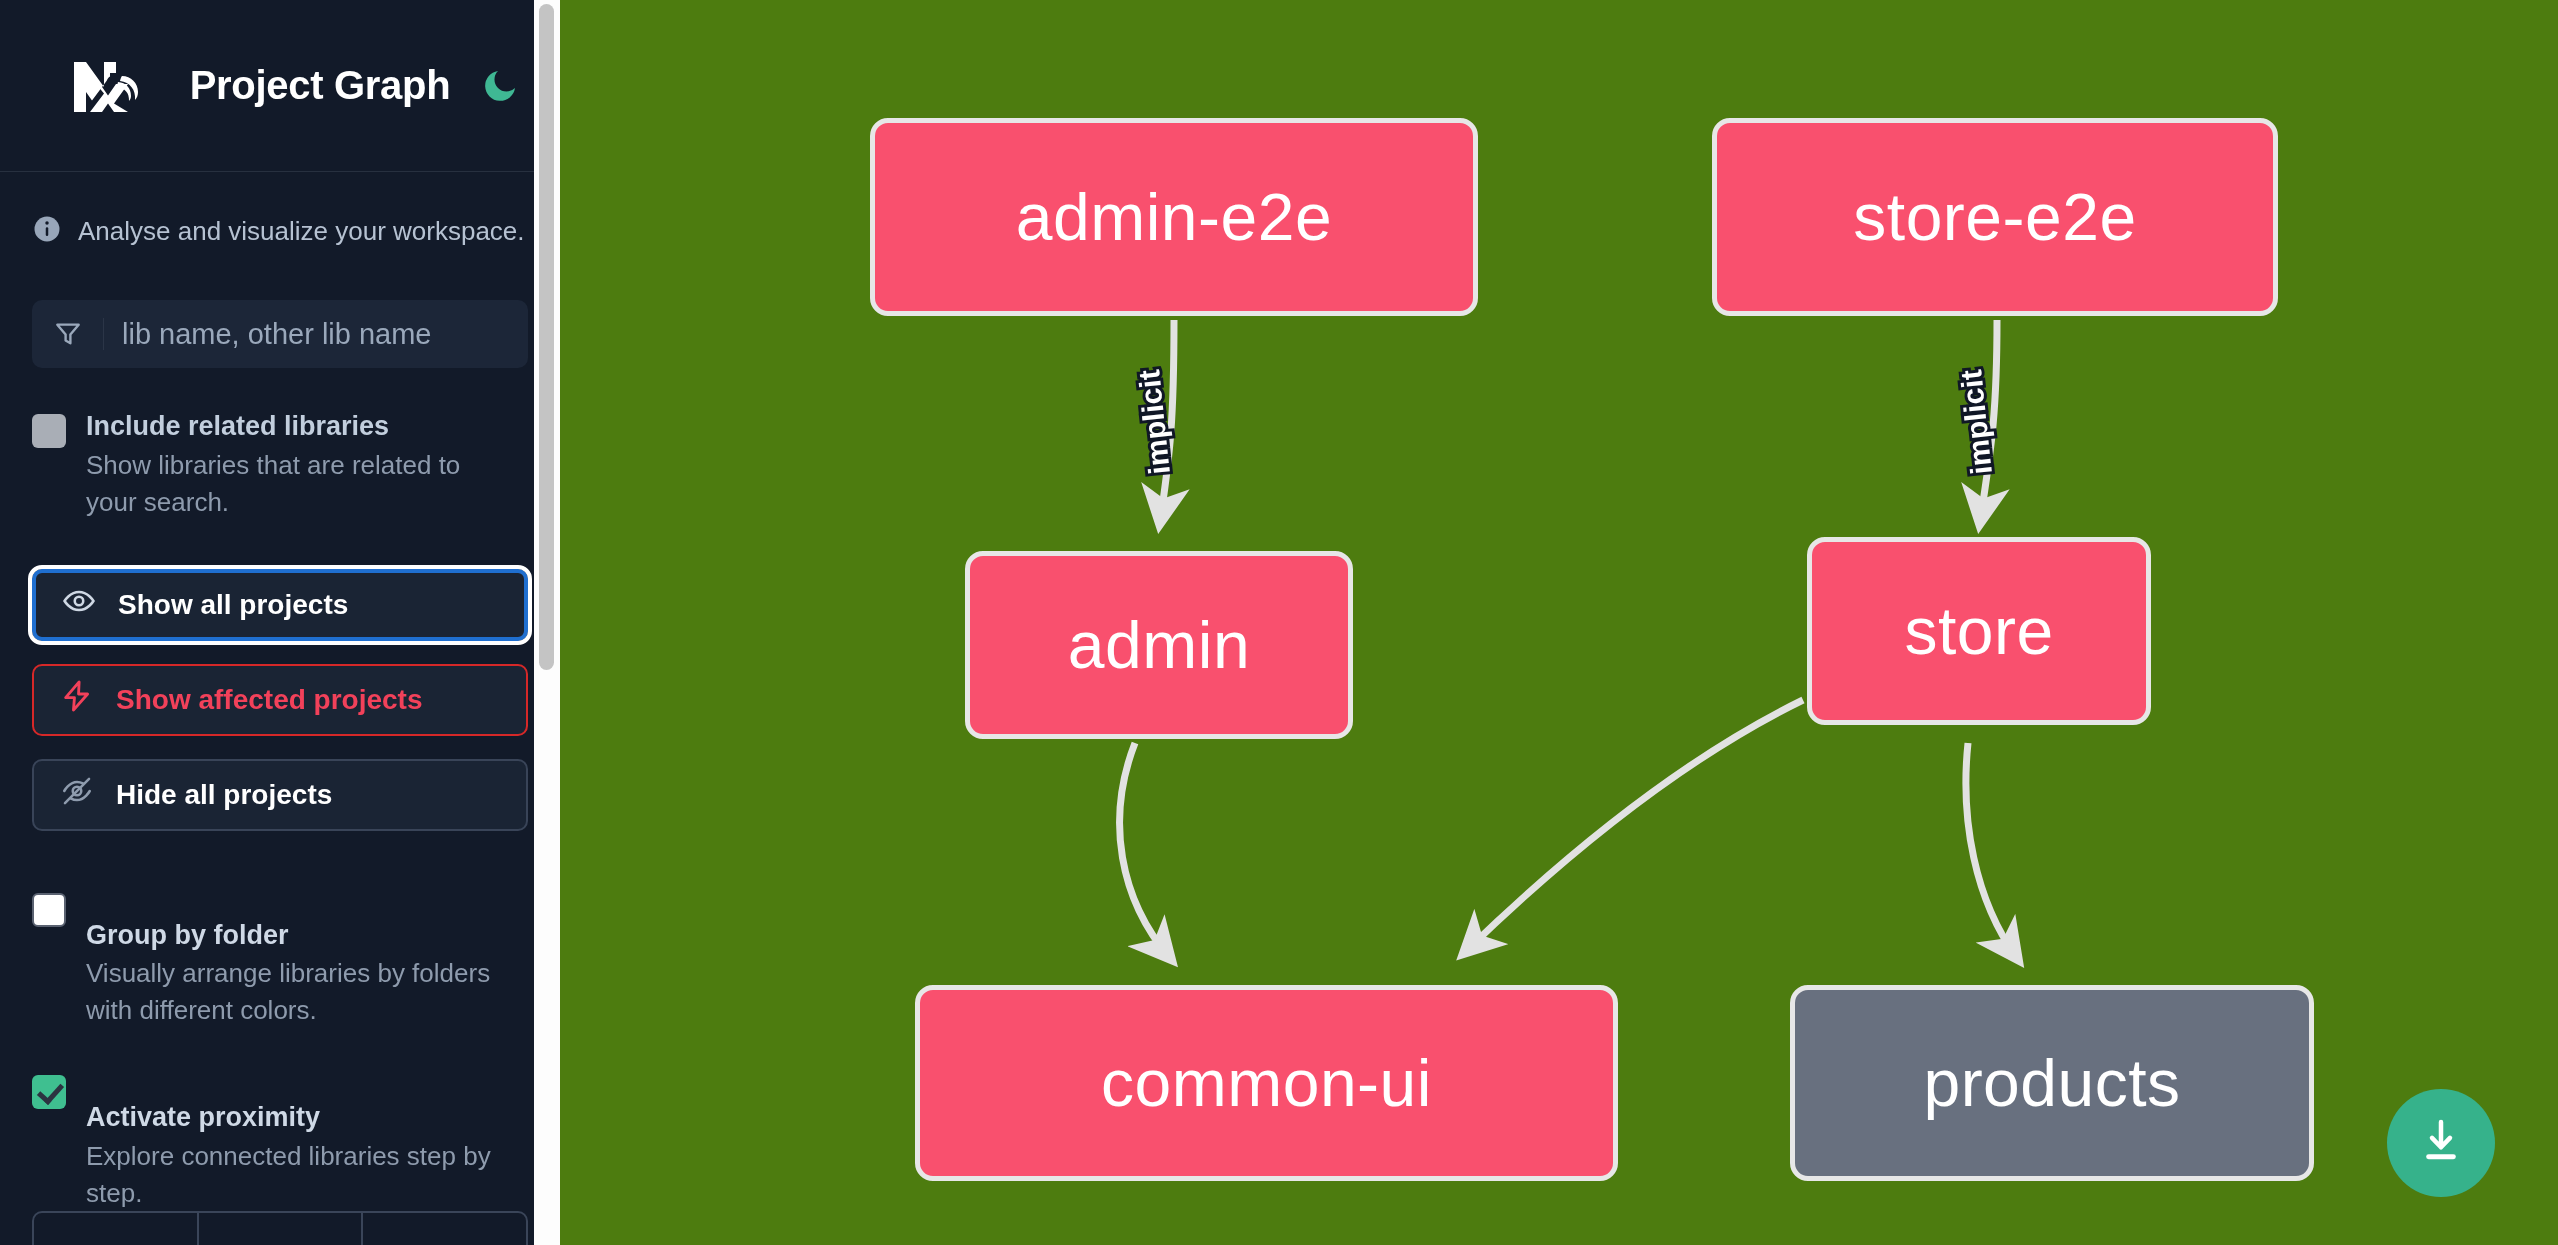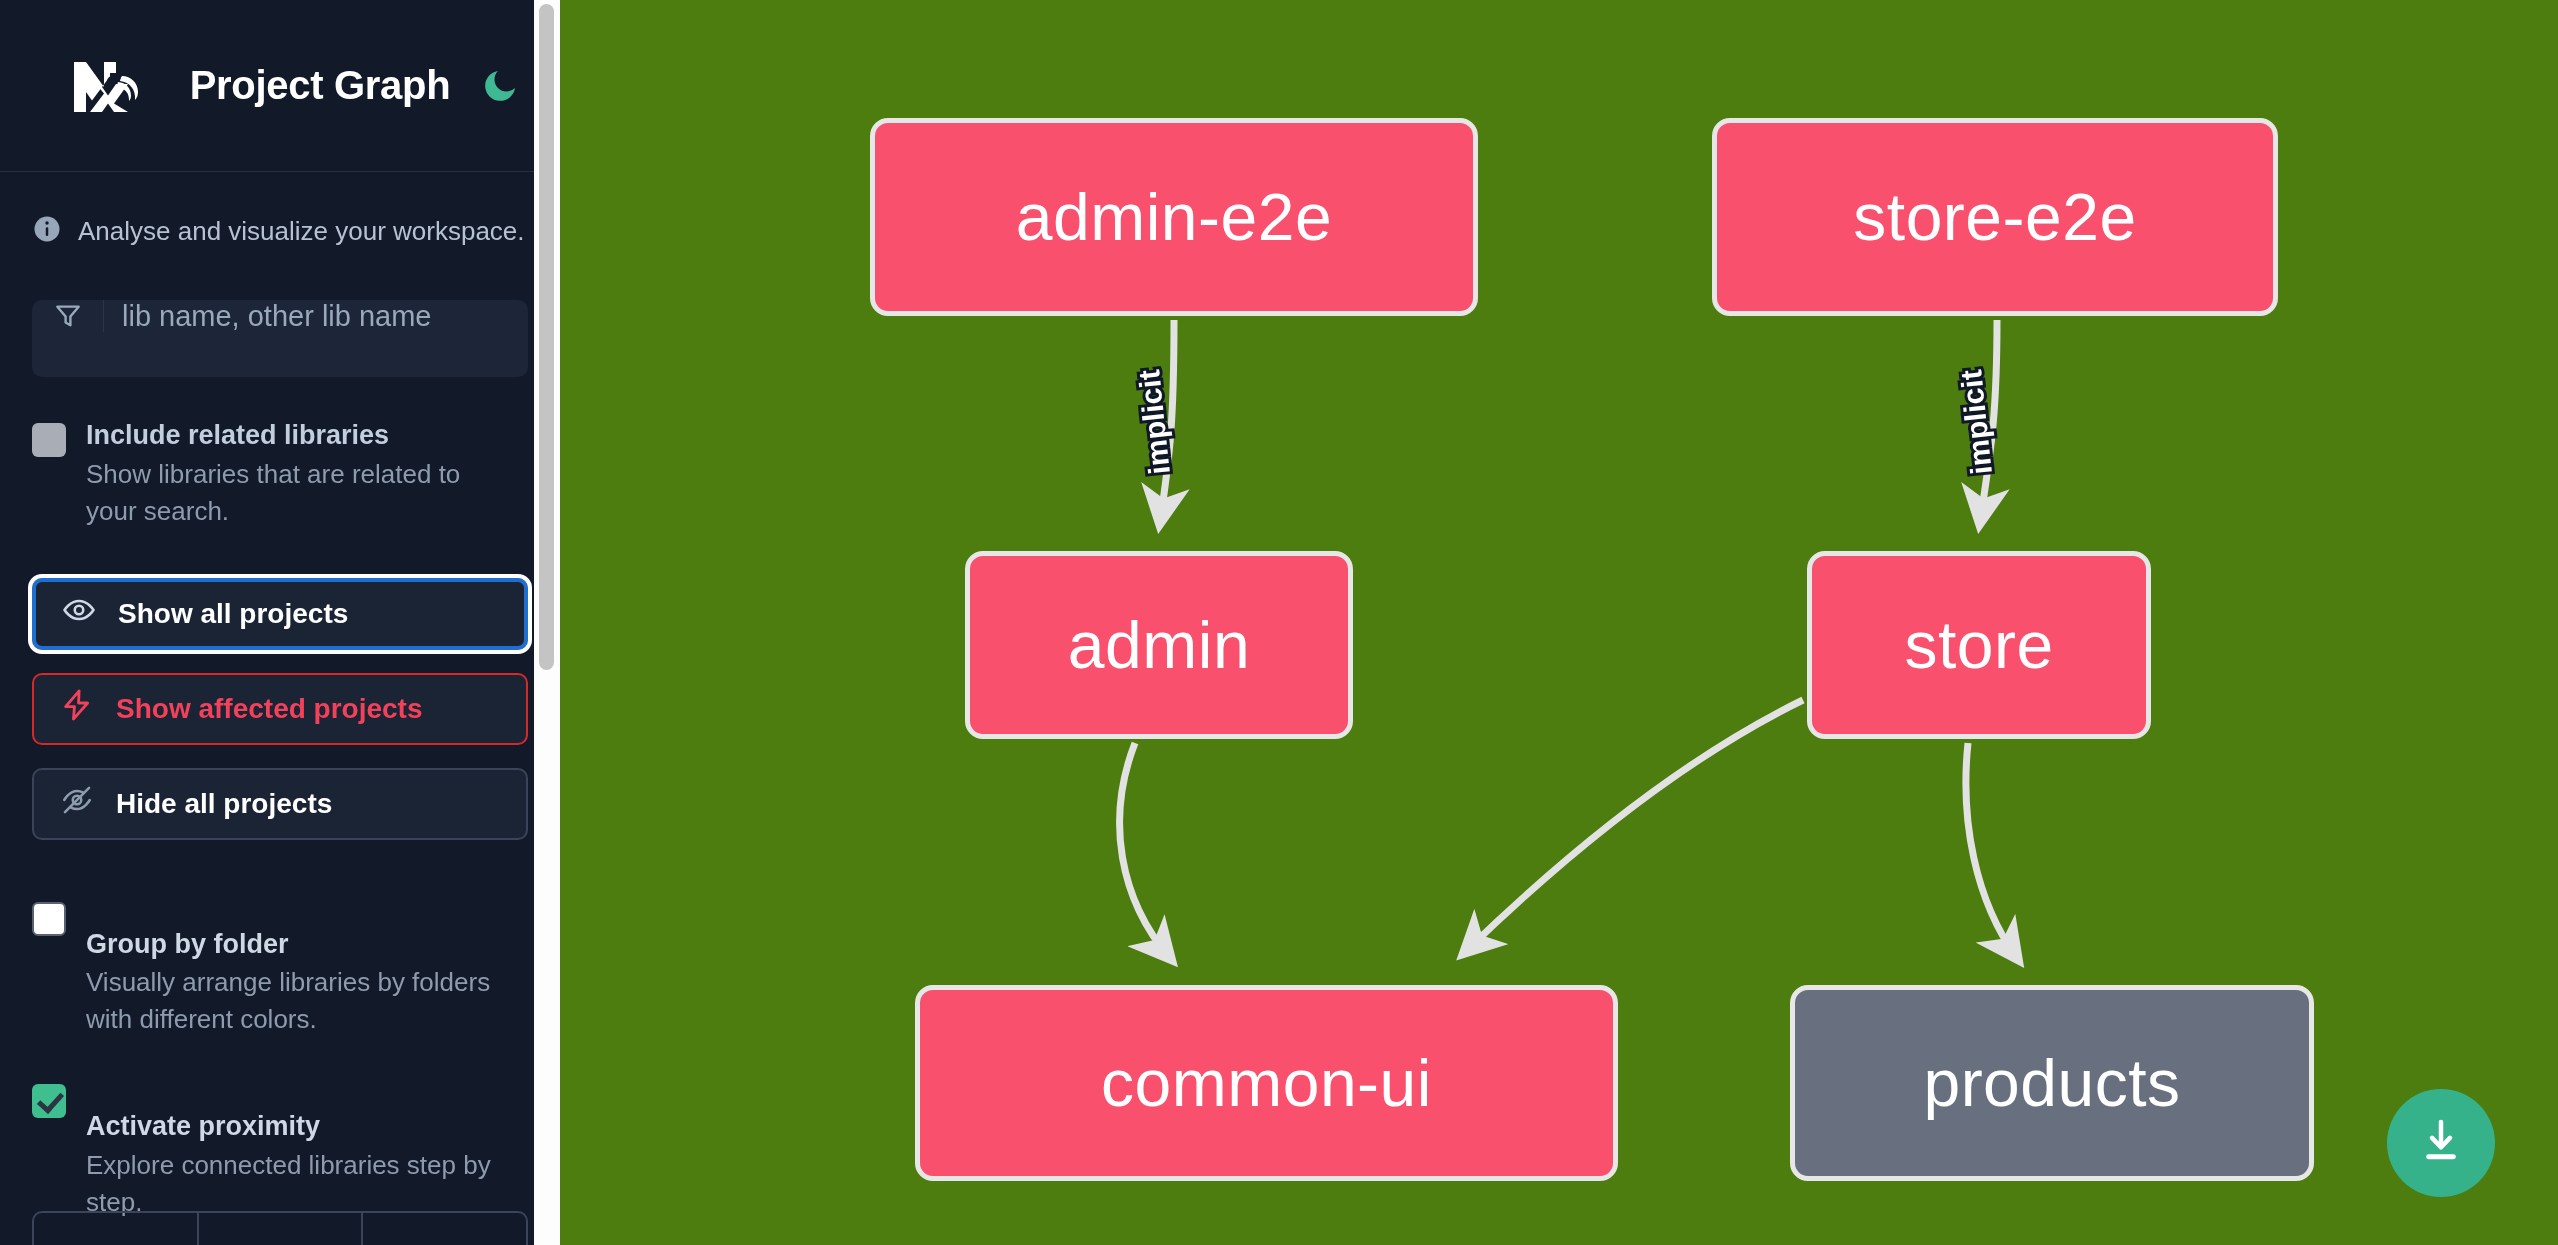--- a/index.html
+++ b/index.html
@@ -76,22 +76,22 @@
   }
   .tagline-text {
     font-size: 26px;
     color: #b6c2d2;
     white-space: nowrap;
   }
 
   .search-wrap {
     margin-top: 52px;
     display: flex;
-    align-items: flex-start;
-    height: 77px;
+    align-items: center;
+    height: 68px;
     background: #1c2638;
     border-radius: 10px;
     overflow: hidden;
   }
   .search-icon-box {
     width: 72px;
     display: flex;
     align-items: center;
     justify-content: center;
     border-right: 1px solid #2b3547;
@@ -400,21 +400,21 @@
 
     <div class="node red" style="left:310px;  top:118px;  width:608px; height:198px;">
         <span>admin-e2e</span>
       </div>
     <div class="node red" style="left:1152px; top:118px;  width:566px; height:198px;">
         <span>store-e2e</span>
       </div>
     <div class="node red" style="left:405px;  top:551px;  width:388px; height:188px;">
         <span>admin</span>
       </div>
-    <div class="node red" style="left:1247px; top:551px;  width:344px; height:188px;text-align:right;">
+    <div class="node red" style="left:1247px; top:537px;  width:344px; height:188px;text-align:right;">
         <span>store</span>
       </div>
     <div class="node red" style="left:355px;  top:985px;  width:703px; height:196px;">
         <span>common-ui</span>
       </div>
     <div class="node gray" style="left:1230px; top:985px;  width:524px; height:196px;">
         <span>products</span>
       </div>
 
     <div class="edge-label" style="left:542px; top:405px; transform:rotate(-96deg);">implicit</div>

